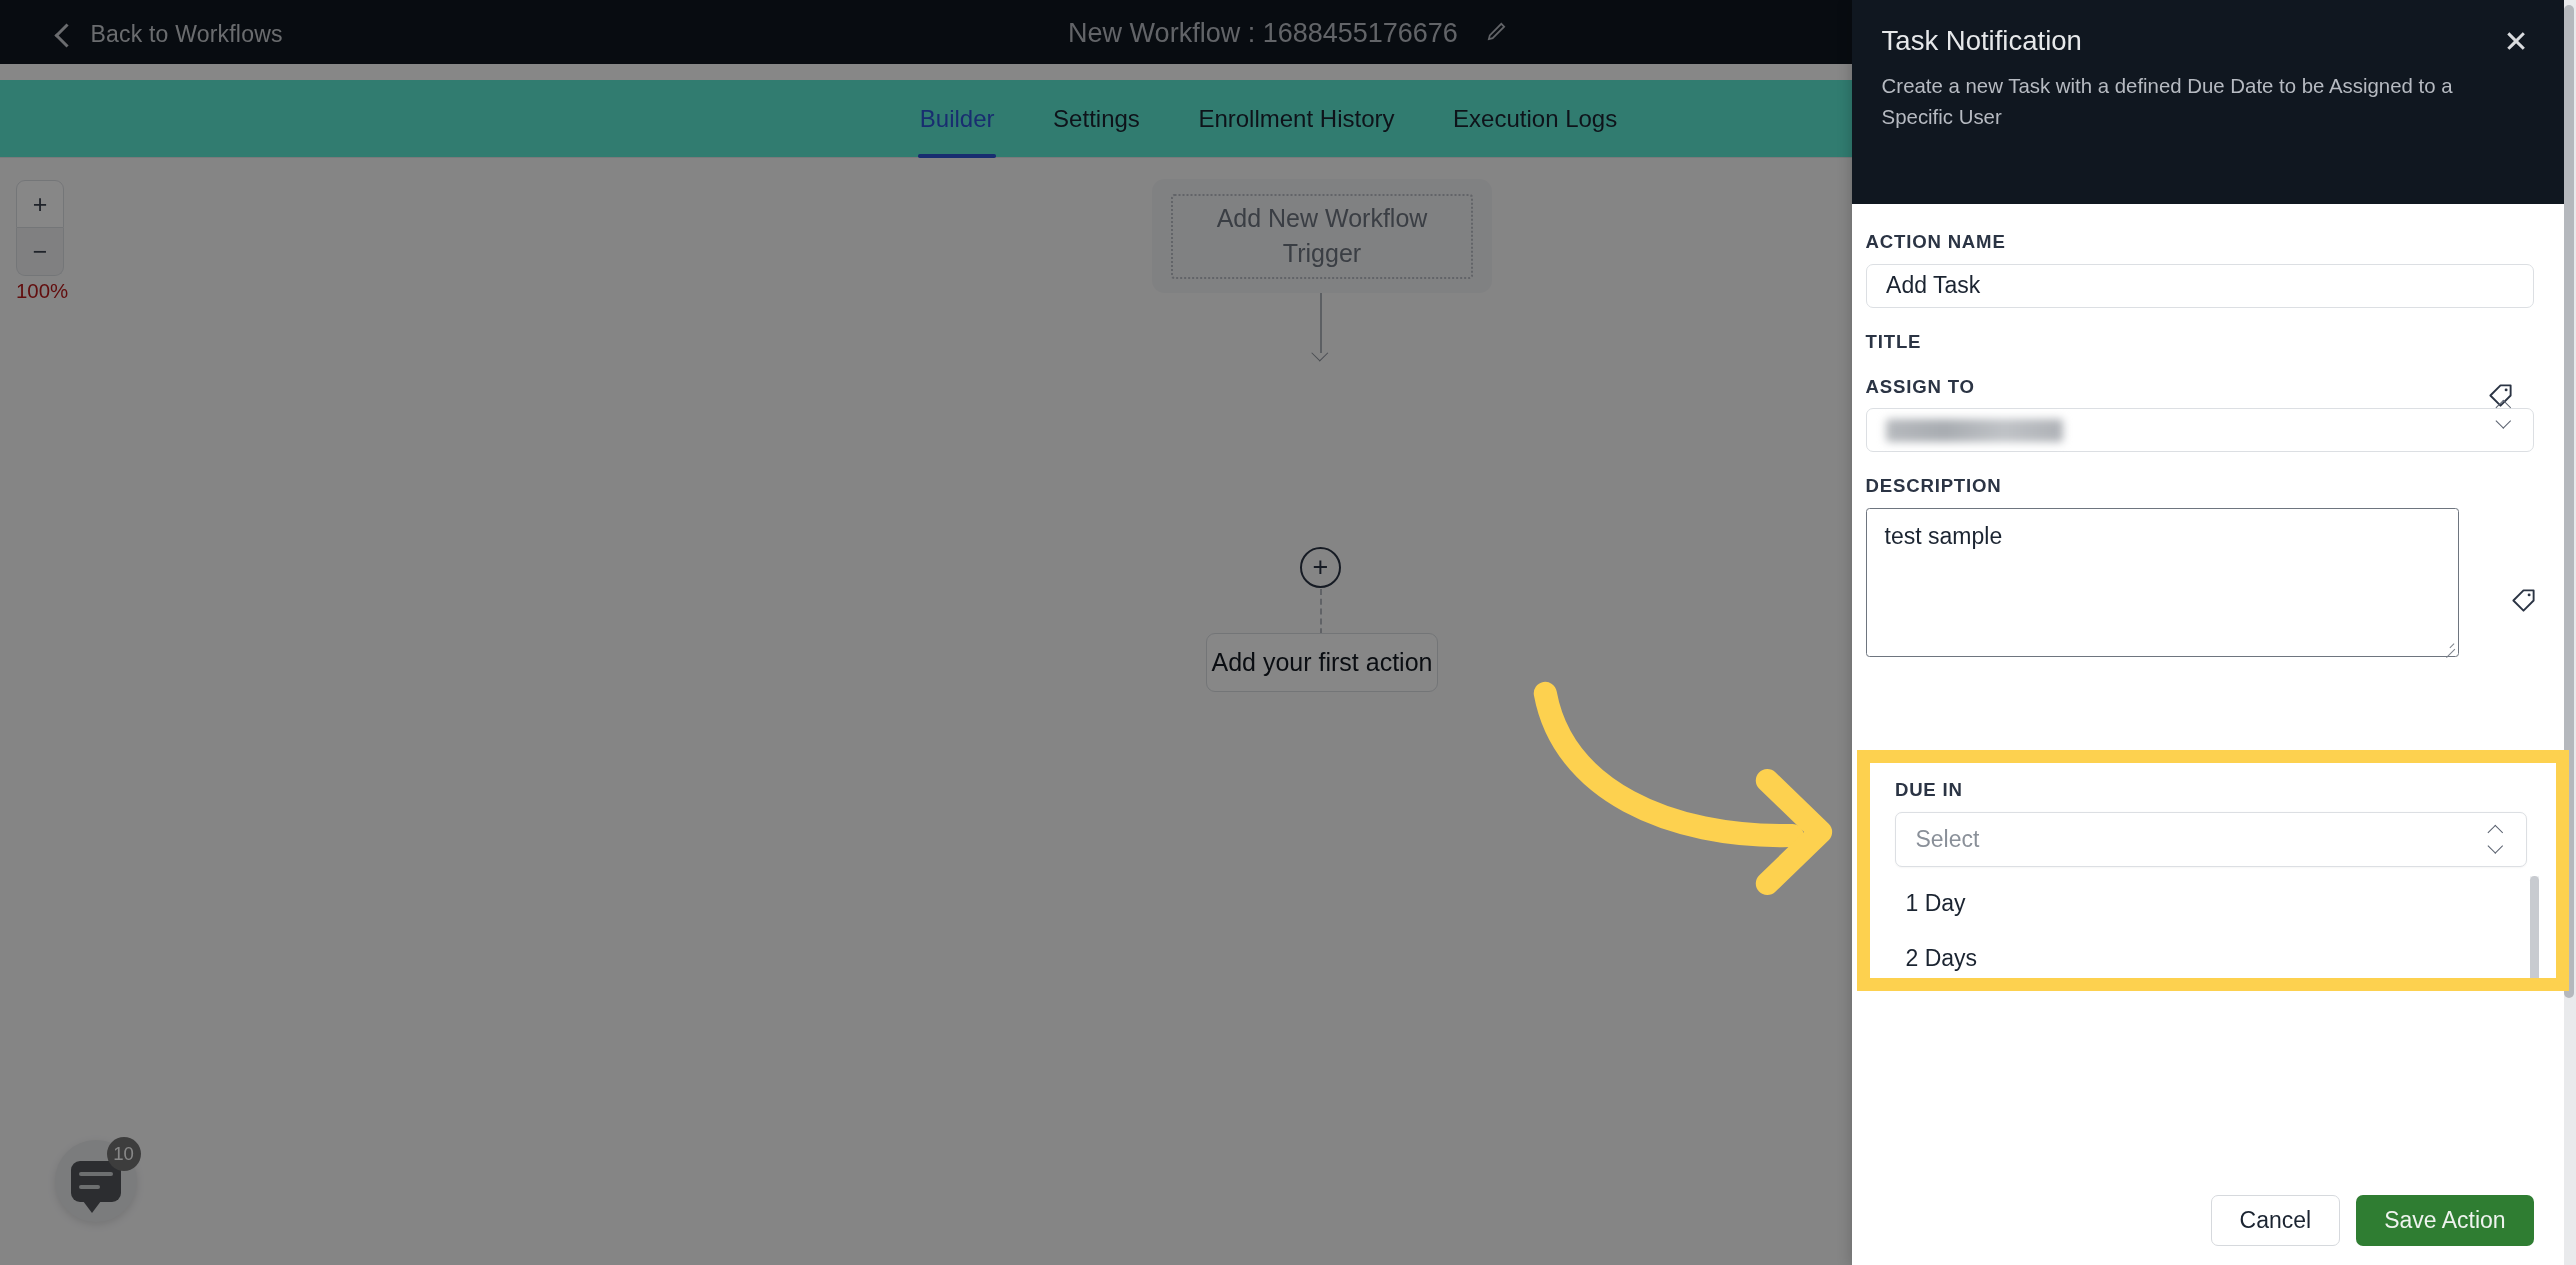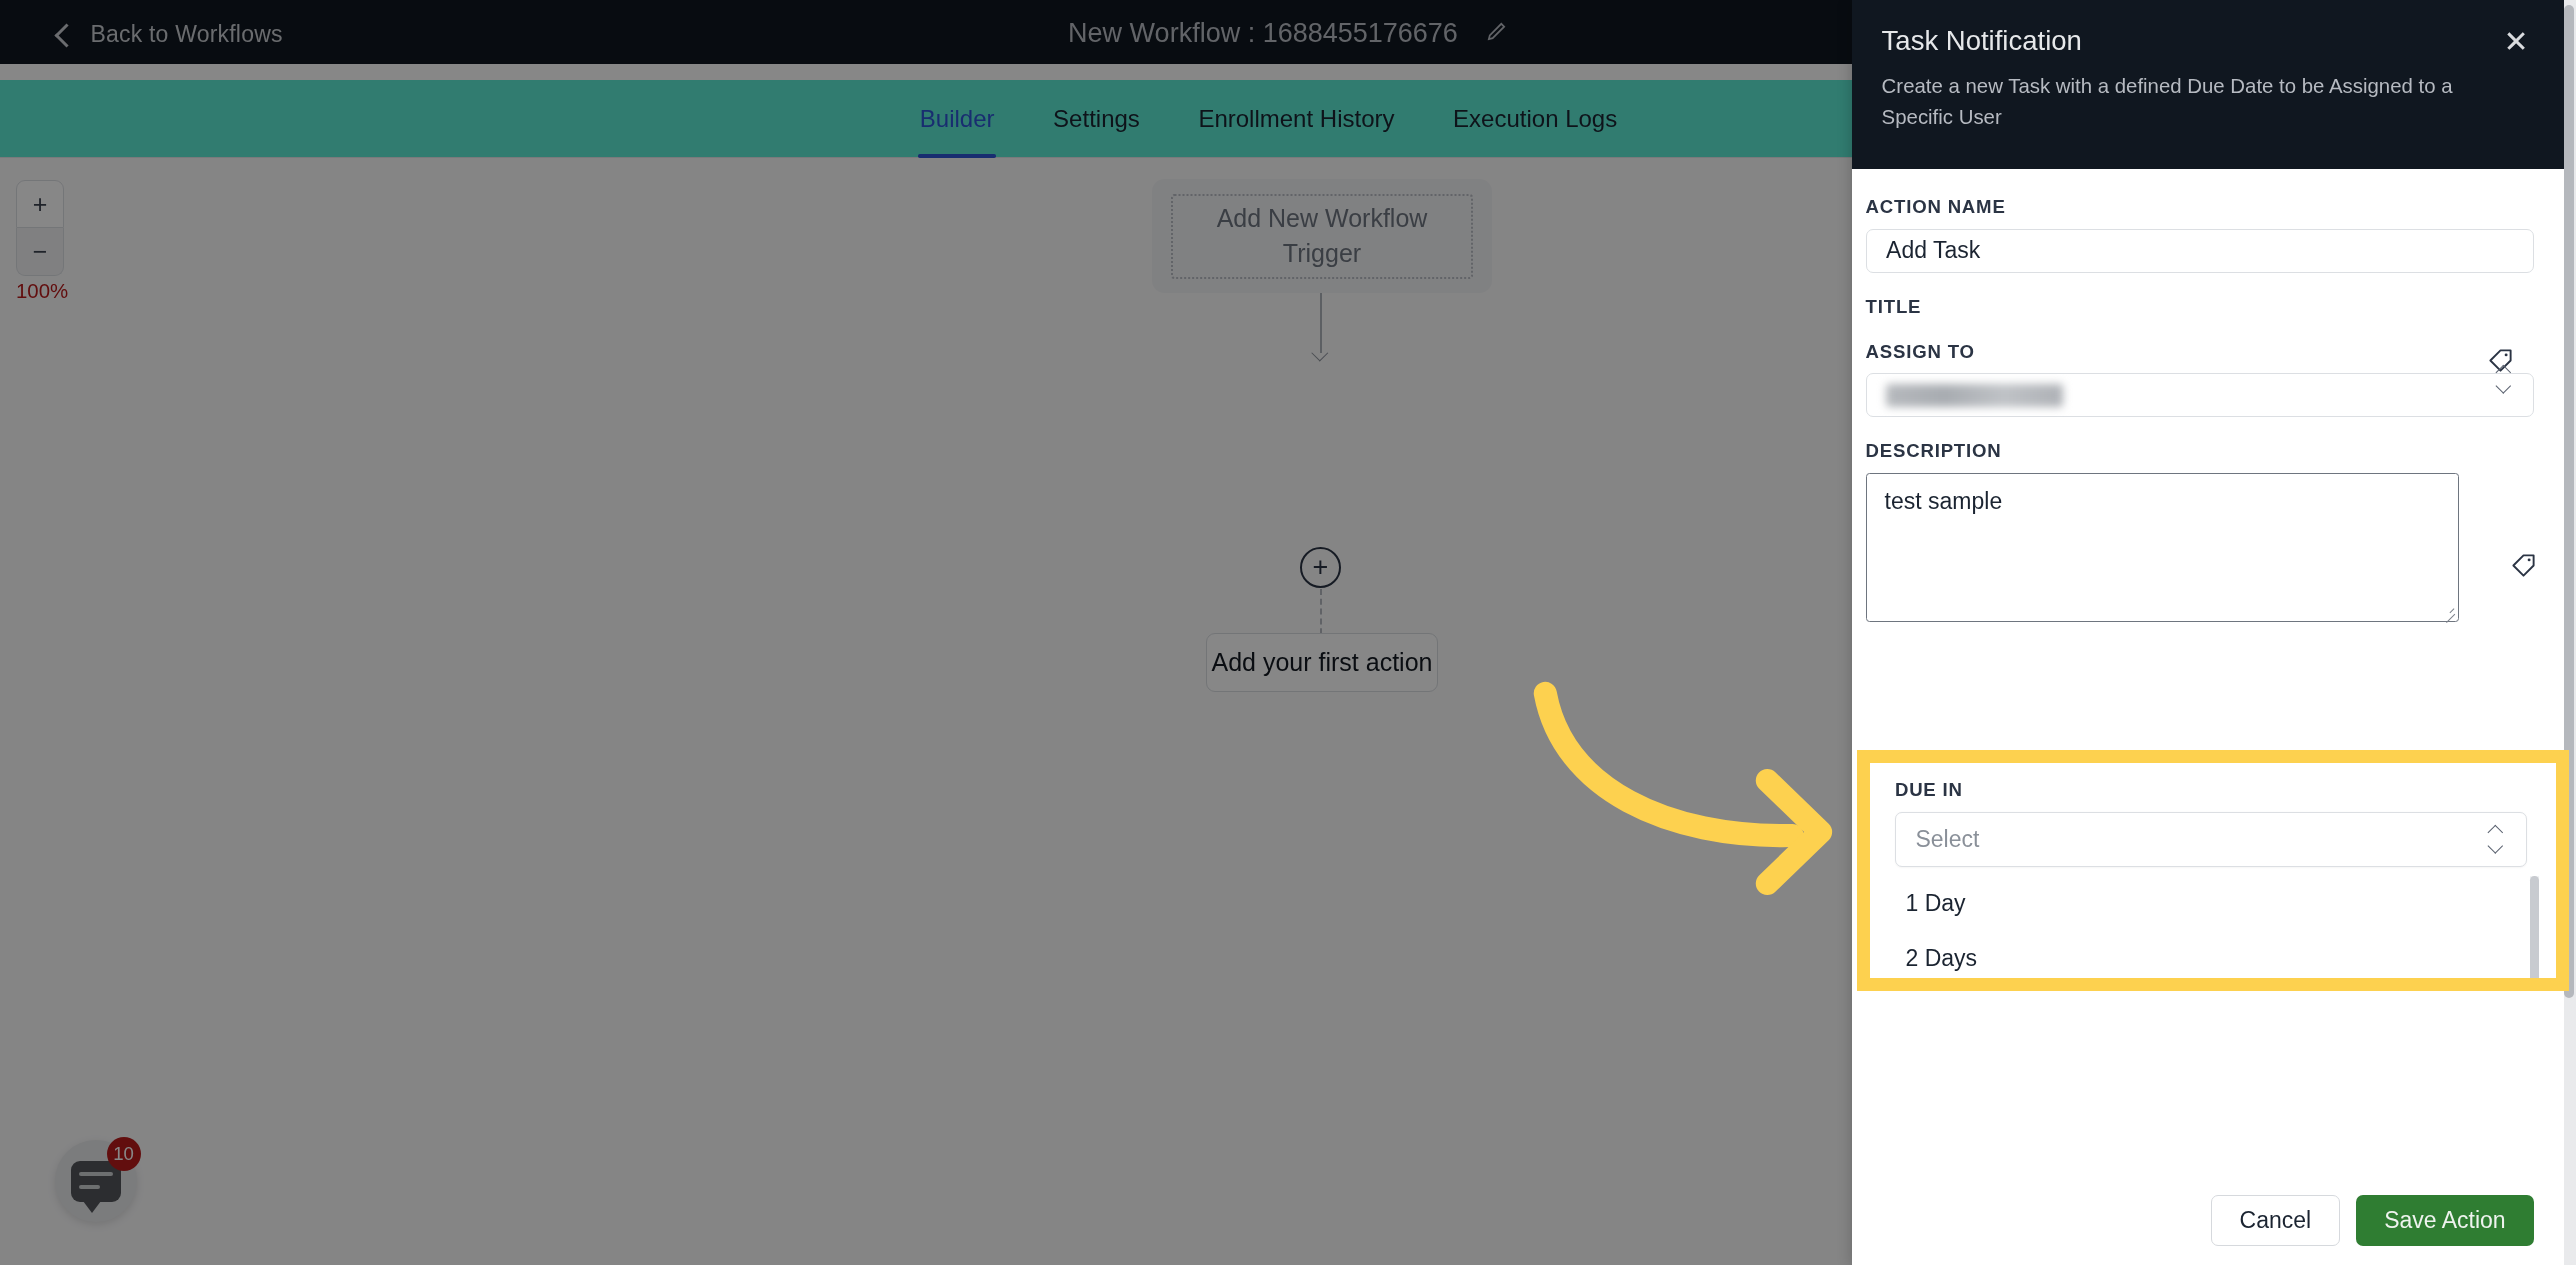--- a/index.html
+++ b/index.html
@@ -119,39 +119,39 @@
   .chat-bubble::after {
     content: ""; position: absolute; left: 12.4px; bottom: -11.5px;
     border-left: 9.8px solid transparent; border-right: 9.8px solid transparent;
     border-top: 12.4px solid #53565b;
   }
   .chat-bubble .ln { position: absolute; left: 8px; height: 4.4px; background: #cfd1d4; border-radius: 2.7px; }
   .chat-bubble .ln1 { top: 11.5px; width: 34px; }
   .chat-bubble .ln2 { top: 24px; width: 21px; }
   .chat-badge {
     position: absolute; right: -3.5px; top: -3.5px; min-width: 34px; height: 34px;
-    background: #b91c1c; color: #fff; border-radius: 50%;
+    background: #737373; color: #fff; border-radius: 50%;
     font-size: 18.6px; display: flex; align-items: center; justify-content: center;
     padding: 0 5.3px;
   }
 
   
   .dim {
     position: absolute; inset: 0; background: rgba(0,0,0,.47); pointer-events: none;
   }
 
   
   .panel {
     position: absolute; right: 12.4px; top: 0; width: 712px; height: 1266px;
     background: #ffffff; display: flex; flex-direction: column;
     box-shadow: -1.8px 0 12.4px rgba(0,0,0,.18);
   }
   .panel-head {
     background: #101720; padding: 25px 30px 30px 30px; flex: 0 0 auto;
-    position: relative; height: 169px;
+    position: relative; height: 204px;
   }
   .panel-title { color: #e6e8ea; font-size: 27.5px; font-weight: 400; }
   .panel-sub {
     color: #b6bac1; font-size: 20.4px; line-height: 1.5; margin-top: 14px;
     width: 585px;
   }
   .panel-close {
     position: absolute; right: 30px; top: 25px; width: 35px; height: 35px;
     color: #d9dbde; font-size: 30px; line-height: 34px; text-align: center;
   }

